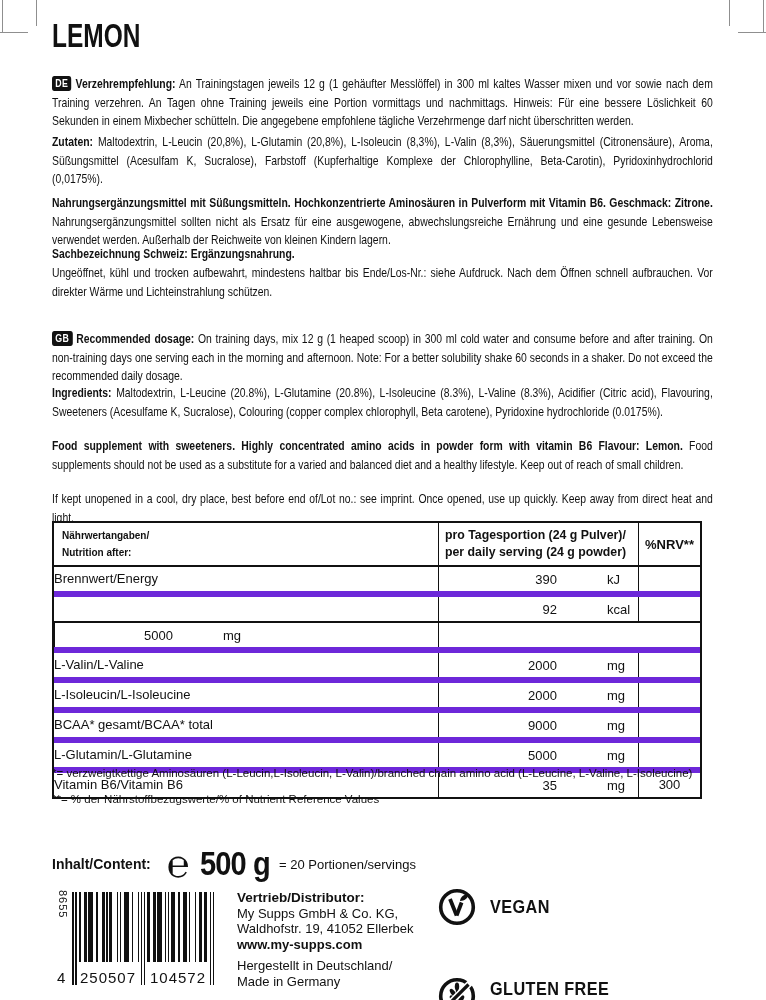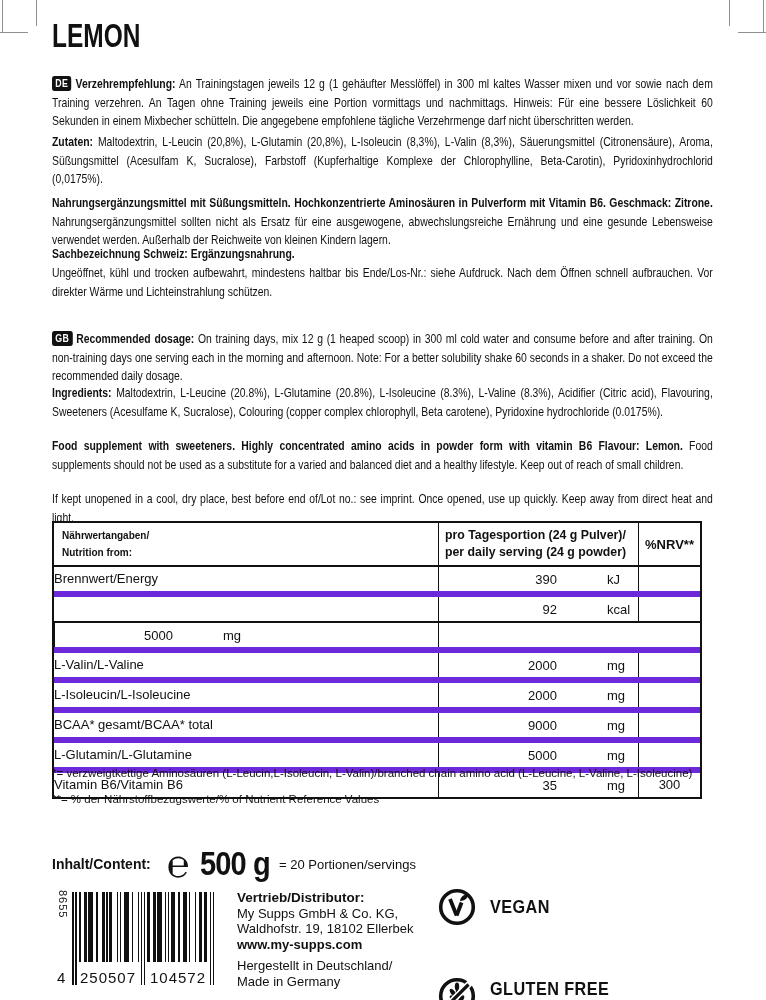--- a/index.html
+++ b/index.html
@@ -81,21 +81,21 @@
   <p class="para" style="top:317px"><span class="flag">GB</span> <b>Recommended dosage:</b> <span>On training days, mix 12 g (1 heaped scoop) in 300 ml cold water and consume before and after training. On non-training days one serving each in the morning and afternoon. Note: For a better solubility shake 60 seconds in a shaker. Do not exceed the recommended daily dosage.</span></p>
 
   <p class="para" style="top:371px"><b>Ingredients:</b> <span>Maltodextrin, L-Leucine (20.8%), L-Glutamine (20.8%), L-Isoleucine (8.3%), L-Valine (8.3%), Acidifier (Citric acid), Flavouring, Sweeteners (Acesulfame K, Sucralose), Colouring (copper complex chlorophyll, Beta carotene), Pyridoxine hydrochloride (0.0175%).</span></p>
 
   <p class="para" style="top:424px"><b>Food supplement with sweeteners. Highly concentrated amino acids in powder form with vitamin B6 Flavour: Lemon.</b> <span>Food supplements should not be used as a substitute for a varied and balanced diet and a healthy lifestyle. Keep out of reach of small children.</span></p>
 
   <p class="para" style="top:477px"><span>If kept unopened in a cool, dry place, best before end of/Lot no.: see imprint. Once opened, use up quickly. Keep away from direct heat and light.</span></p>
 
   <div class="nutri">
     <div class="trh">
-      <div class="c1"><span>Nährwertangaben/</span><br><span>Nutrition from:</span></div>
+      <div class="c1"><span>Nährwertangaben/</span><br><span>Nutrition after:</span></div>
       <div class="c2"><span>pro Tagesportion (24 g Pulver)/</span><br><span>per daily serving (24 g powder)</span></div>
       <div class="c3">%NRV**</div>
     </div>
     <div class="trow first">
       <div class="c1">Brennwert/Energy</div>
       <div class="c2">
           <span class="num">390</span>
           <span class="unit">kJ</span>
         </div>
       <div class="c3"></div>
@@ -219,21 +219,21 @@
         <rect x="140.51" y="0" width="1.61" height="93" fill="#111"></rect>
       </svg>
     <span class="bcdigit" style="left:-15px">4</span>
     <span class="bcdigit" style="left:7px;width:58px;text-align:center">250507</span>
     <span class="bcdigit" style="left:77px;width:58px;text-align:center">104572</span>
   </div>
 
   <div class="distrib">
     <div class="hd">Vertrieb/Distributor:</div>
     <div>My Supps GmbH &amp; Co. KG,</div>
-    <div>Waldhofstr. 19, 18102 Ellerbek</div>
+    <div>Waldhofstr. 19, 41052 Ellerbek</div>
     <div class="web">www.my-supps.com</div>
     <div class="made">Hergestellt in Deutschland/</div>
     <div>Made in Germany</div>
   </div>
 
   <div class="badge" style="top:887px">
     <svg width="40" height="40" viewBox="0 0 40 40">
       <circle cx="20" cy="20" r="16.3" fill="none" stroke="#111" stroke-width="3.6"></circle>
       <path d="M13 12 L19.6 28.5" stroke="#111" stroke-width="3.8" fill="none"></path>
       <path d="M19.6 28.5 L24.6 15.5" stroke="#111" stroke-width="3.8" fill="none"></path>

